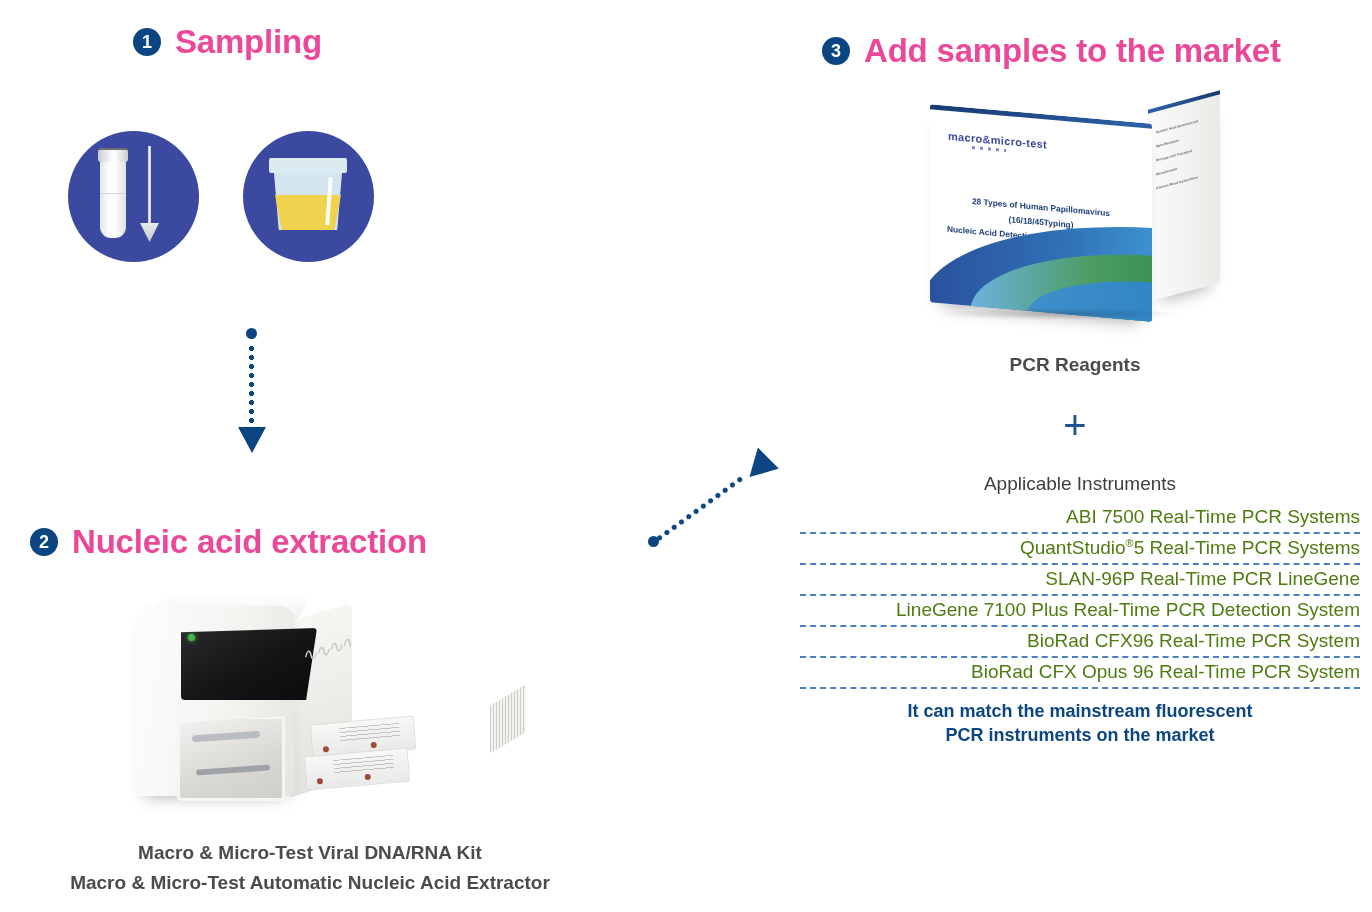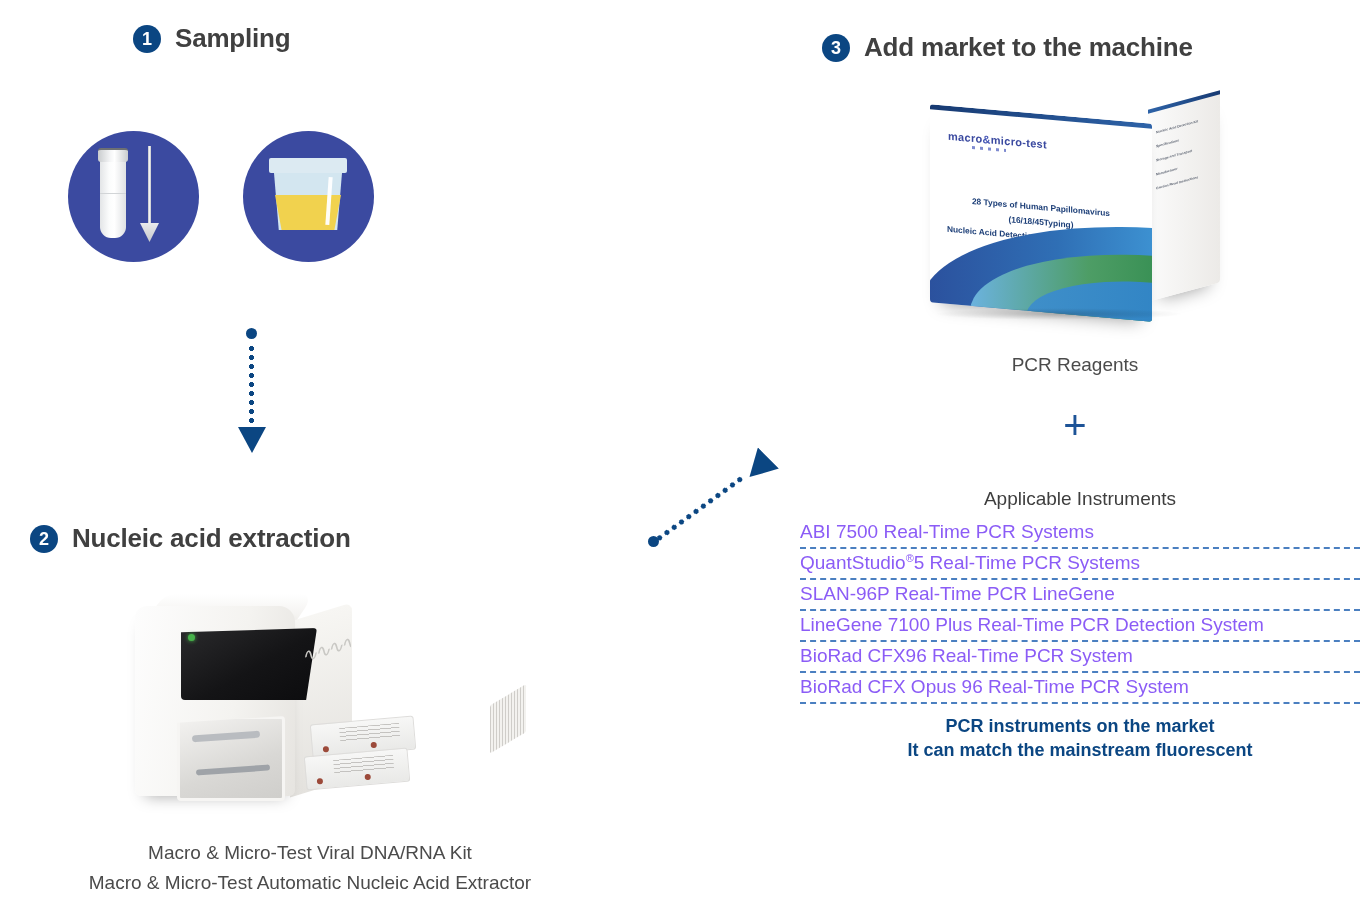--- a/index.html
+++ b/index.html
@@ -34,23 +34,23 @@
     border-radius: 50%;
     background: #0b4682;
     color: #ffffff;
     font-size: 18px;
     font-weight: bold;
     line-height: 28px;
     text-align: center;
     font-family: "Liberation Sans", sans-serif;
   }
   .step-title {
-    font-size: 26px;
+    font-size: 33px;
     font-weight: bold;
-    color: #404040;
+    color: #ec4899;
     letter-spacing: -0.2px;
   }
 
   
   #heading-sampling { left: 133px; top: 23px; }
 
   .sample-icons {
     position: absolute;
     left: 68px;
     top: 131px;
@@ -378,20 +378,21 @@
     opacity: .8;
   }
 
   .caption {
     position: absolute;
     text-align: center;
     color: #4b4b4b;
     font-size: 19px;
     line-height: 30px;
     white-space: nowrap;
+    font-weight: bold;
   }
   #caption-extraction {
     left: 0;
     top: 838px;
     width: 620px;
   }
 
   
   #heading-add-samples { left: 822px; top: 32px; }
 
@@ -529,33 +530,33 @@
     text-align: center;
     font-size: 40px;
     line-height: 40px;
     color: #1d5397;
     font-weight: 300;
   }
 
   .instruments {
     position: absolute;
     left: 800px;
-    top: 488px;
+    top: 473px;
     width: 560px;
   }
   .instruments-title {
     text-align: center;
     font-size: 19px;
     color: #3e3e3e;
     padding-bottom: 8px;
   }
   .instrument-row {
-    text-align: left;
+    text-align: right;
     font-size: 19px;
-    color: #8b5cf6;
+    color: #4d7c0f;
     padding: 3px 0 4px 0;
     border-bottom: 2px dashed #4a7fc0;
     white-space: nowrap;
   }
   .instrument-row sup { font-size: 11px; vertical-align: super; }
   .instruments-footer {
     text-align: center;
     font-size: 18px;
     line-height: 24px;
     font-weight: bold;
@@ -632,21 +633,21 @@
 </div>
 
 <div class="arrow-d">
   <div class="dot-head"></div>
   <div class="dotline"></div>
   <div class="tri"></div>
 </div>
 
 <div class="step-heading" id="heading-add-samples">
   <div class="step-badge">3</div>
-  <div class="step-title">Add market to the machine</div>
+  <div class="step-title">Add samples to the market</div>
 </div>
 
 <div class="kitbox">
   <div class="kit-side">
     <div class="kit-side-top"></div>
     <div class="kit-side-text">
       <p>Nucleic Acid Detection Kit</p>
       <p>Specifications</p>
       <p>Storage and Transport</p>
       <p>Manufacturer</p>
@@ -676,16 +677,16 @@
 
 <div class="instruments">
   <div class="instruments-title">Applicable Instruments</div>
   <div class="instrument-row">ABI 7500 Real-Time PCR Systems</div>
   <div class="instrument-row">QuantStudio<sup>®</sup>5 Real-Time PCR Systems</div>
   <div class="instrument-row">SLAN-96P Real-Time PCR LineGene</div>
   <div class="instrument-row">LineGene 7100 Plus Real-Time PCR Detection System</div>
   <div class="instrument-row">BioRad CFX96 Real-Time PCR System</div>
   <div class="instrument-row">BioRad CFX Opus 96 Real-Time PCR System</div>
   <div class="instruments-footer">
+    <div>It can match the mainstream fluorescent</div>
     <div>PCR instruments on the market</div>
-    <div>It can match the mainstream fluorescent</div>
   </div>
 </div>
 
 </body></html>

